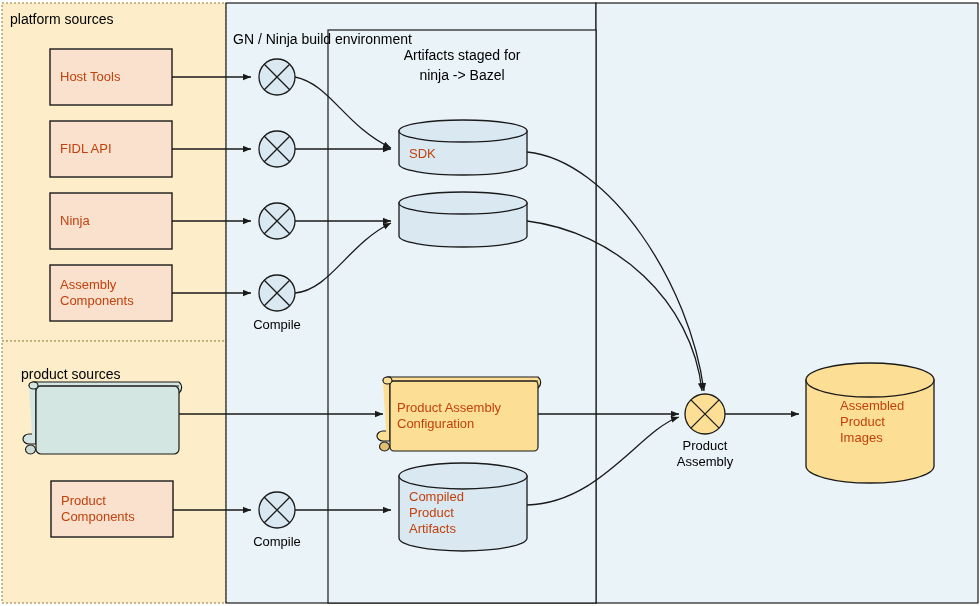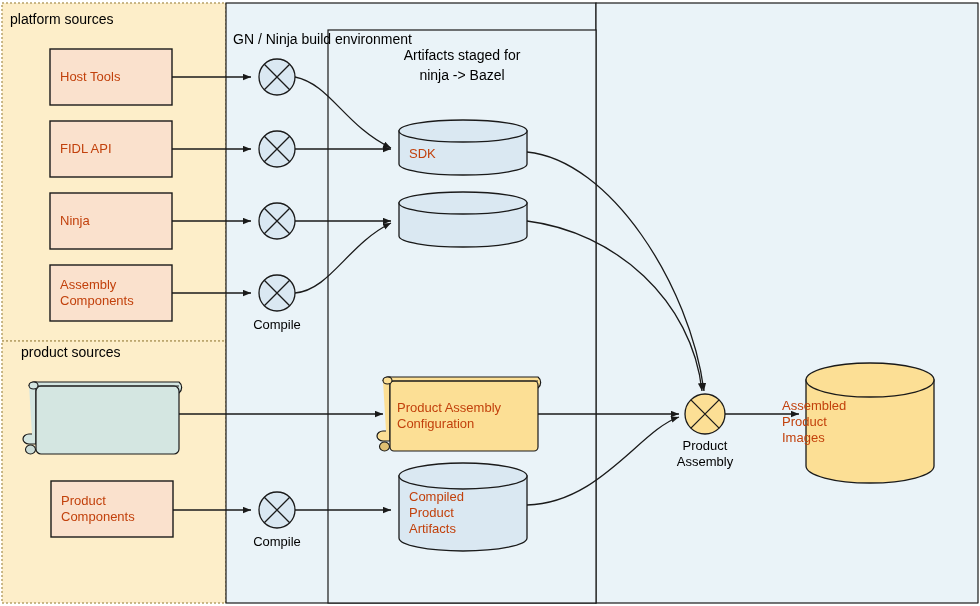--- a/index.html
+++ b/index.html
@@ -176,42 +176,42 @@
 
       <path d="M179,414 H383" marker-end="url(#arrow)"></path>
       <path d="M538,414 H679" marker-end="url(#arrow)"></path>
       <path d="M527,505 C600,503 640,430 679,417" marker-end="url(#arrow)"></path>
 
       <path d="M725,414 H799" marker-end="url(#arrow)"></path>
     </g>
   </svg>
 
   <div class="swimlane-label" style="left:10px; top:11px;">platform sources</div>
-  <div class="swimlane-label" style="left:10px; top:344px;padding-left:11px;">product sources</div>
+  <div class="swimlane-label" style="left:10px; top:366px;padding-left:11px;">product sources</div>
   <div class="swimlane-label" style="left:233px; top:11px;margin-top:20px;">GN / Ninja build environment</div>
 
   <div class="staged-title" style="left:332px; top:45px;">Artifacts staged for
 ninja -&gt; Bazel</div>
 
   <div class="node-label" style="left:60px; top:69px;">Host Tools</div>
   <div class="node-label" style="left:60px; top:141px;">FIDL API</div>
   <div class="node-label" style="left:60px; top:213px;">Ninja</div>
   <div class="node-label" style="left:60px; top:277px;">Assembly
 Components</div>
   <div class="node-label" style="left:61px; top:493px;">Product
 Components</div>
 
   <div class="node-label" style="left:397px; top:400px;">Product Assembly
 Configuration</div>
 
   <div class="node-label" style="left:409px; top:146px;">SDK</div>
   <div class="node-label" style="left:409px; top:489px;">Compiled
 Product
 Artifacts</div>
-  <div class="node-label" style="left:782px; top:398px;">Assembled
+  <div class="node-label" style="left:840px; top:398px;">Assembled
 Product
 Images</div>
 
   <div class="caption-label" style="left:237px; top:317px; width:80px;">Compile</div>
   <div class="caption-label" style="left:237px; top:534px; width:80px;">Compile</div>
   <div class="caption-label" style="left:655px; top:438px; width:100px;">Product
 Assembly</div>
 
 </div>
 

